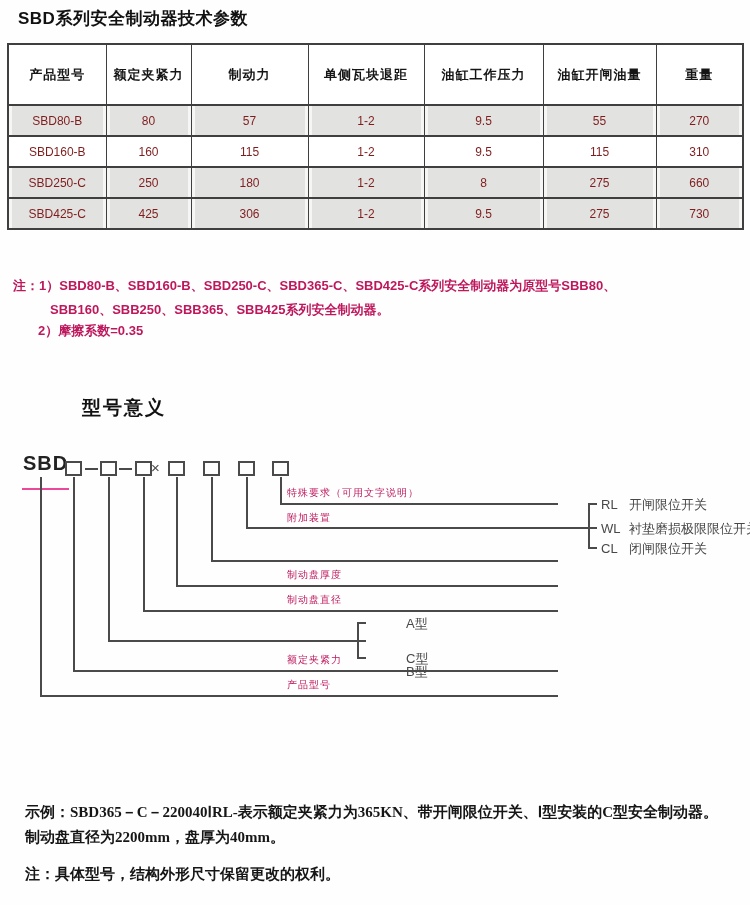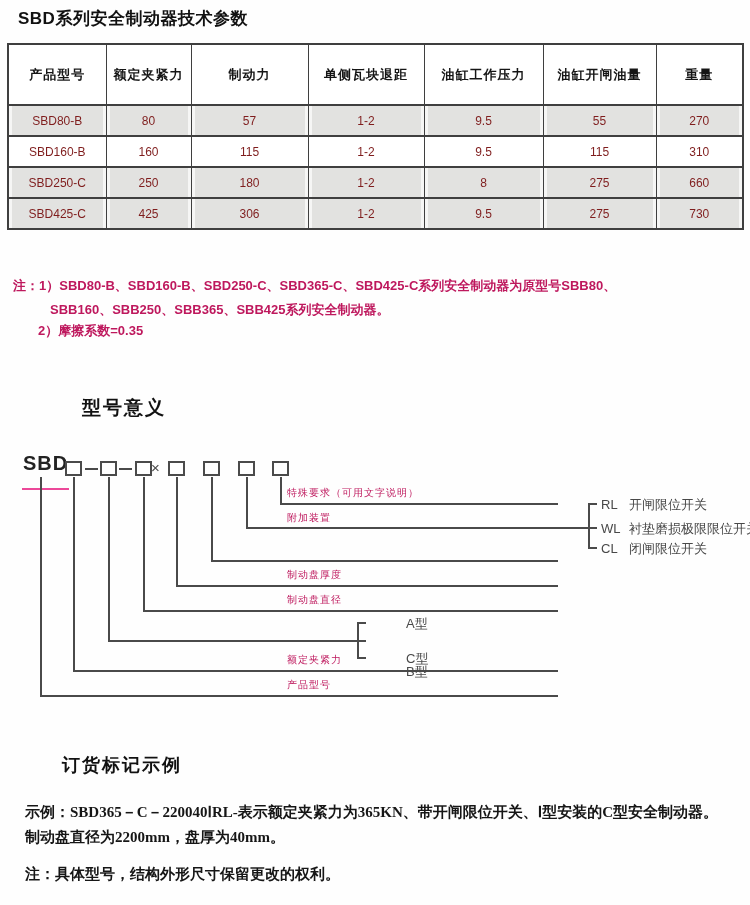--- a/index.html
+++ b/index.html
@@ -202,18 +202,17 @@
   <div class="swrow" style="top:496px;">
     <span class="code">RL</span><span>开闸限位开关</span>
   </div>
   <div class="swrow" style="top:520px;">
     <span class="code">WL</span><span>衬垫磨损极限限位开关</span>
   </div>
   <div class="swrow" style="top:540px;">
     <span class="code">CL</span><span>闭闸限位开关</span>
   </div>
 
-  <div class="section-heading" style="left:62px; top:753px; font-size:18px;">订货标记示例</div>
   <div class="example-line" style="left:25px; top:803px;text-align:right;">示例：SBD365－C－220040ⅠRL-表示额定夹紧力为365KN、带开闸限位开关、Ⅰ型安装的C型安全制动器。</div>
   <div class="example-line" style="left:25px; top:828px;">制动盘直径为2200mm，盘厚为40mm。</div>
   <div class="example-line" style="left:25px; top:865px;">注：具体型号，结构外形尺寸保留更改的权利。</div>
 
 </div>
 
 </body></html>

